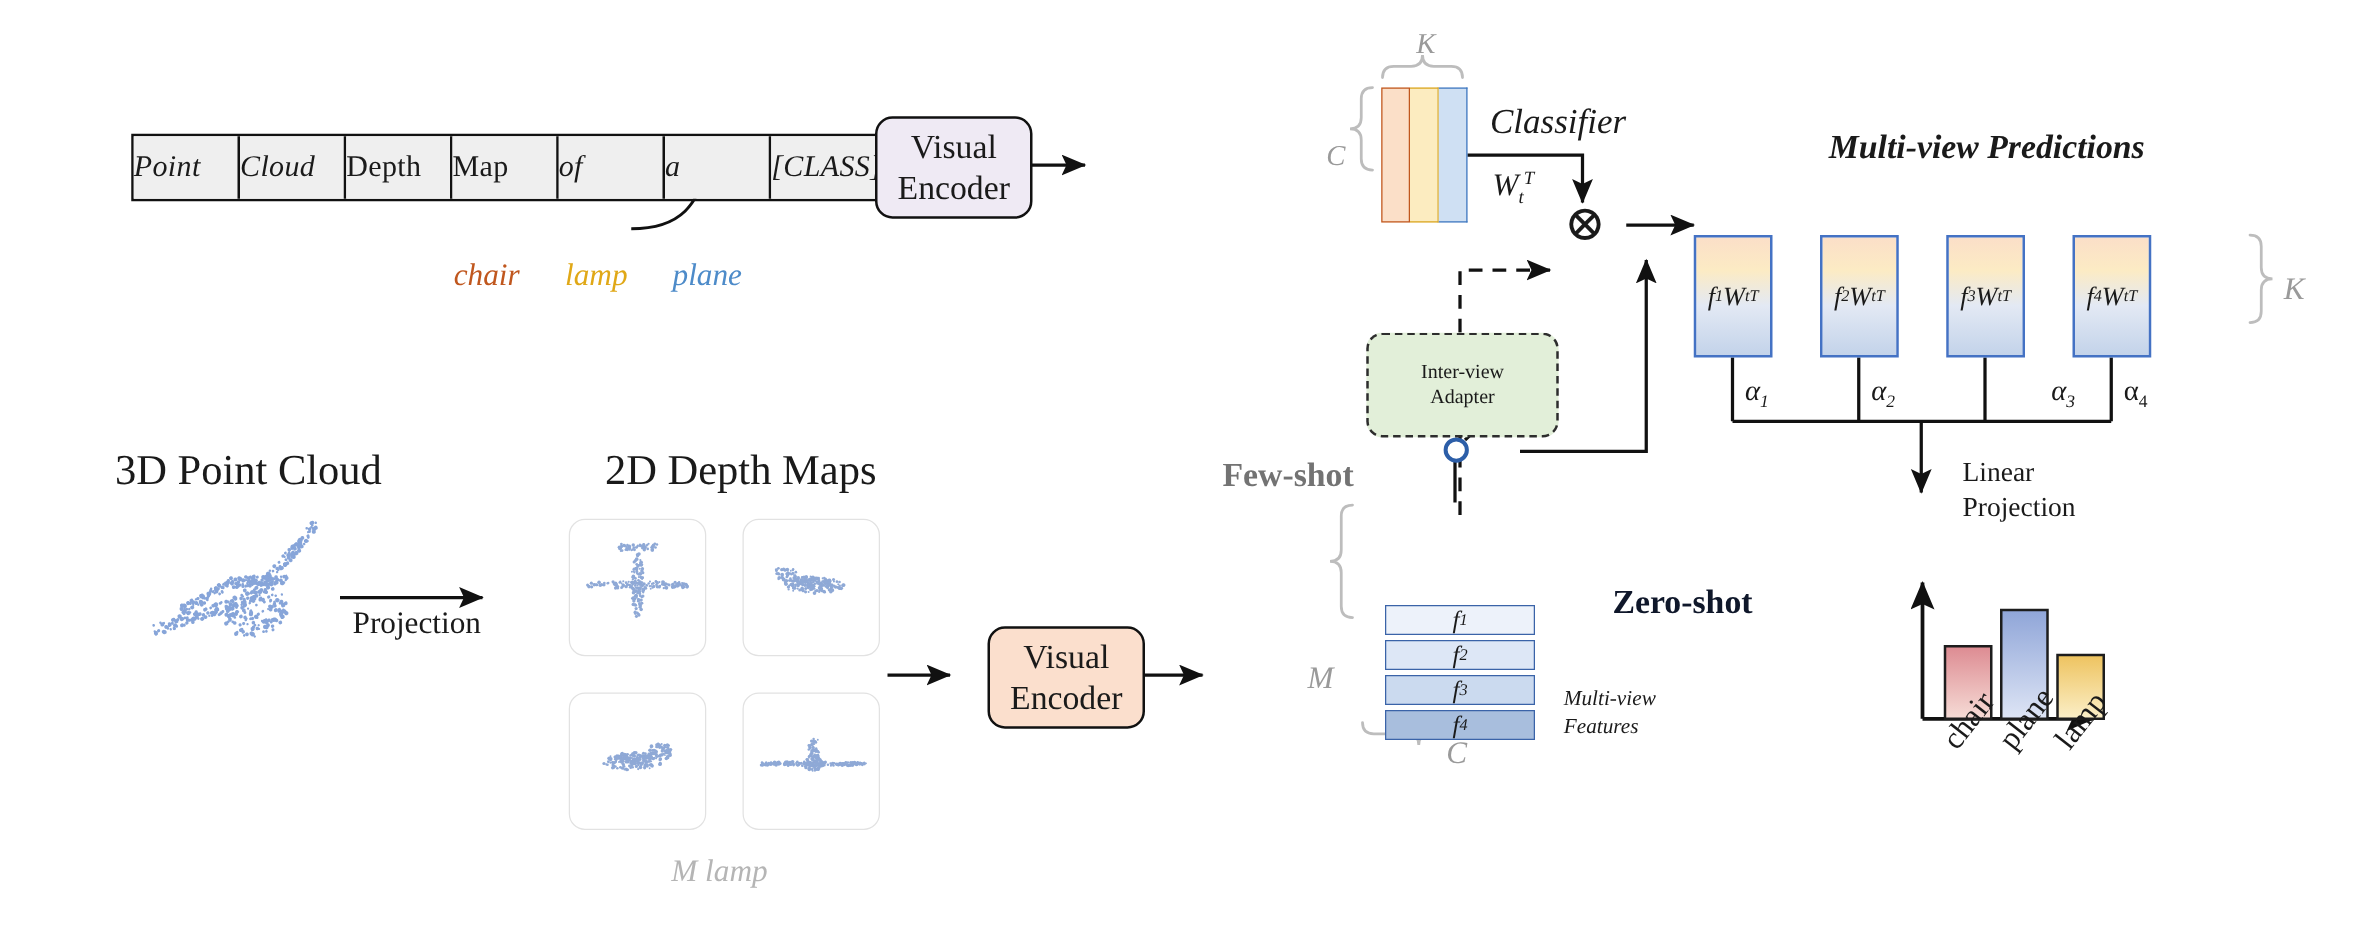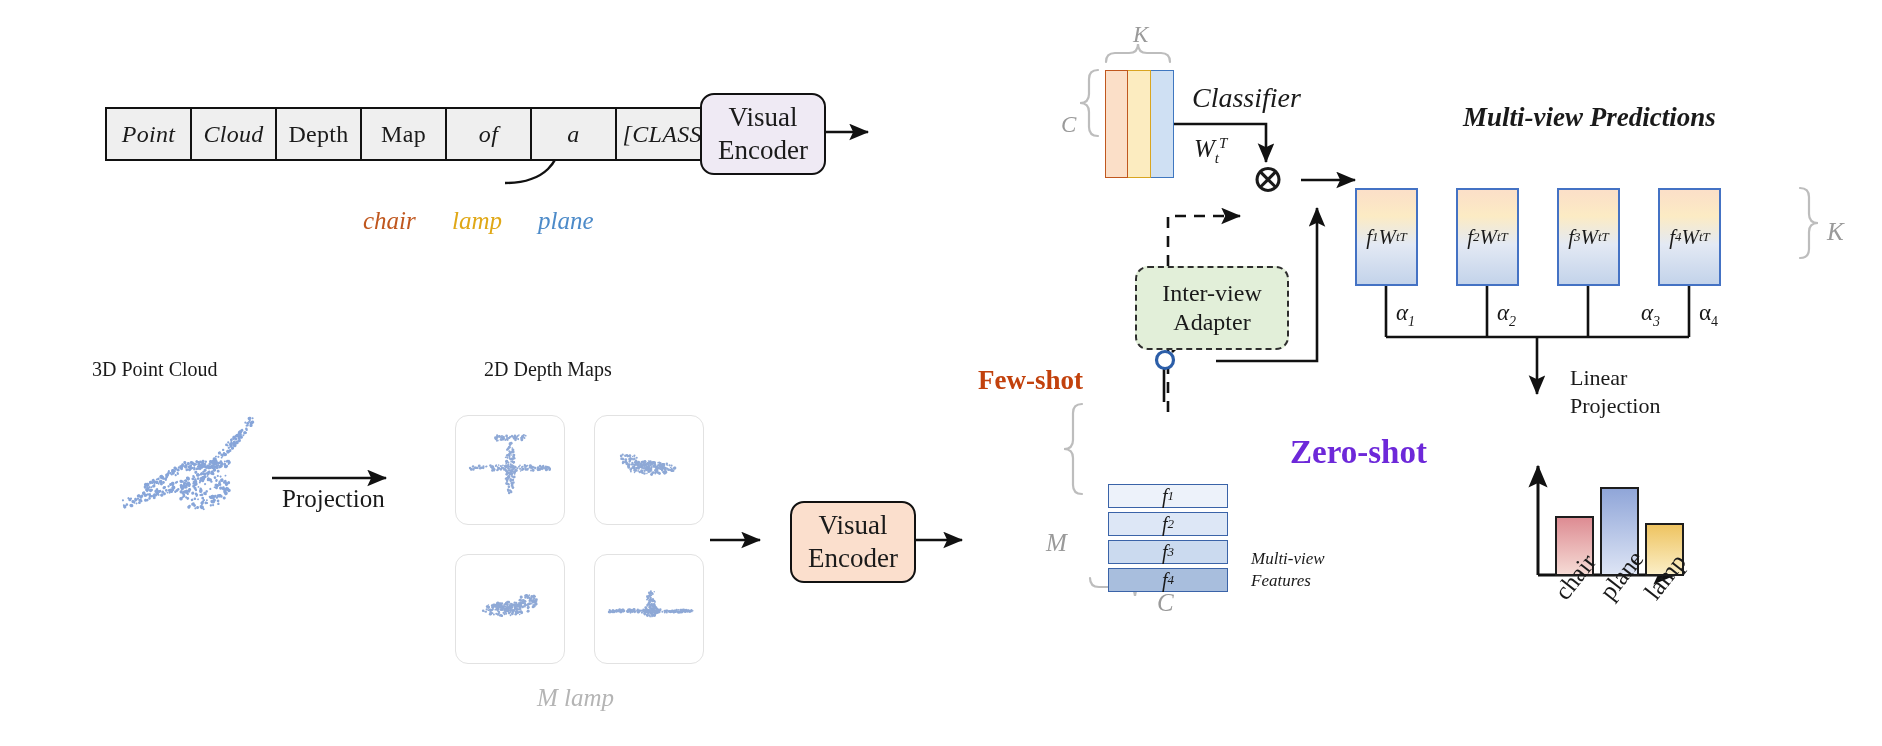--- a/index.html
+++ b/index.html
@@ -5,40 +5,40 @@
   html,body{margin:0;padding:0;background:#ffffff;}
   body{width:1882px;height:746px;position:relative;overflow:hidden;
        font-family:"Liberation Serif","DejaVu Serif",serif;color:#1a1a1a;}
   .abs{position:absolute;}
   .svgroot{position:absolute;left:0;top:0;width:1882px;height:746px;pointer-events:none;}
 
   
   #prompt-template{left:105px;top:107px;display:flex;border:2.5px solid #111;}
   #prompt-template .cell{
      border-right:2px solid #111;background:#efefef;
-     height:50px;line-height:50px;text-align:center;
+     height:50px;line-height:50px;text-align:left;
      font-size:24px;font-style:italic;letter-spacing:.3px;}
   #prompt-template .cell:last-child{border-right:none;}
   #prompt-template .cell.up{font-style:normal;}
 
   
   .classword{font-style:italic;font-size:25px;}
 
   
   .encoder{
      border:2.5px solid #111;border-radius:14px;
      display:flex;flex-direction:column;align-items:center;justify-content:center;
      font-size:27px;line-height:1.22;text-align:center;}
 
   
   #inter-view-adapter{
-     left:1135px;top:266px;width:150px;height:80px;
+     left:1093px;top:266px;width:150px;height:80px;
      border:2.5px dashed #2d2d2d;border-radius:13px;background:#e2efd9;
      display:flex;flex-direction:column;align-items:center;justify-content:center;
-     font-size:24px;line-height:1.22;text-align:center;}
+     font-size:16px;line-height:1.22;text-align:center;}
 
   
   #classifier-matrix{left:1105px;top:70px;display:flex;height:108px;}
   #classifier-matrix .col{width:23px;height:108px;box-sizing:border-box;}
 
   
   .featrow{
      width:120px;height:24px;box-sizing:border-box;
      border:1.7px solid #3a63a8;
      display:flex;align-items:center;justify-content:center;
@@ -48,21 +48,21 @@
   .predbox{
      width:63px;height:98px;box-sizing:border-box;
      border:2px solid #4472c4;
      background:linear-gradient(to bottom,#fbdfc8 0%,#fcebc4 28%,#e3e9f4 58%,#c3d3ea 100%);
      display:flex;align-items:center;justify-content:center;
      font-size:21px;font-style:italic;}
 
   
   .graylbl{color:#8a8a8a;font-style:italic;}
   .grayplain{color:#808080;}
-  .heading{font-size:20px;text-align:center;}
+  .heading{font-size:34px;text-align:center;}
   .italiclbl{font-style:italic;}
 
   
   .thumb{position:absolute;width:108px;height:108px;border:1.4px solid #e2e2e2;
          border-radius:13px;background:#fff;overflow:hidden;}
 </style>
 </head>
 <body>
 
 <svg class="svgroot" viewBox="0 0 1882 746">
@@ -711,22 +711,22 @@
 </div>
 
 <div class="abs" style="left:1250px;top:162px;width:36px;height:36px;line-height:34px;
      text-align:center;font-size:40px;">⊗</div>
 
 <div class="abs" id="inter-view-adapter">
   <div>Inter-view</div>
   <div>Adapter</div>
 </div>
 
-<div class="abs grayplain" style="left:978px;top:365px;font-size:27px;font-weight:bold;color:#c2410c">Few-shot</div>
-<div class="abs grayplain" style="left:1290px;top:434px;font-size:33px;font-weight:bold;color:#6d28d9">Zero-shot</div>
+<div class="abs grayplain" style="left:978px;top:365px;font-size:27px;font-weight:bold;color:#737373">Few-shot</div>
+<div class="abs grayplain" style="left:1290px;top:466px;font-size:27px;font-weight:bold;color:#0f172a">Zero-shot</div>
 
 <div class="abs encoder" id="visual-encoder" style="left:790px;top:501px;width:122px;height:78px;background:#fbdfcd">
   <div>Visual</div>
   <div>Encoder</div>
 </div>
 
 <div class="abs" style="left:1108px;top:484px;">
   <div class="featrow" style="background:#edf2fa">
     <span>f</span>
       <sub style="font-size:13px">1</sub>

